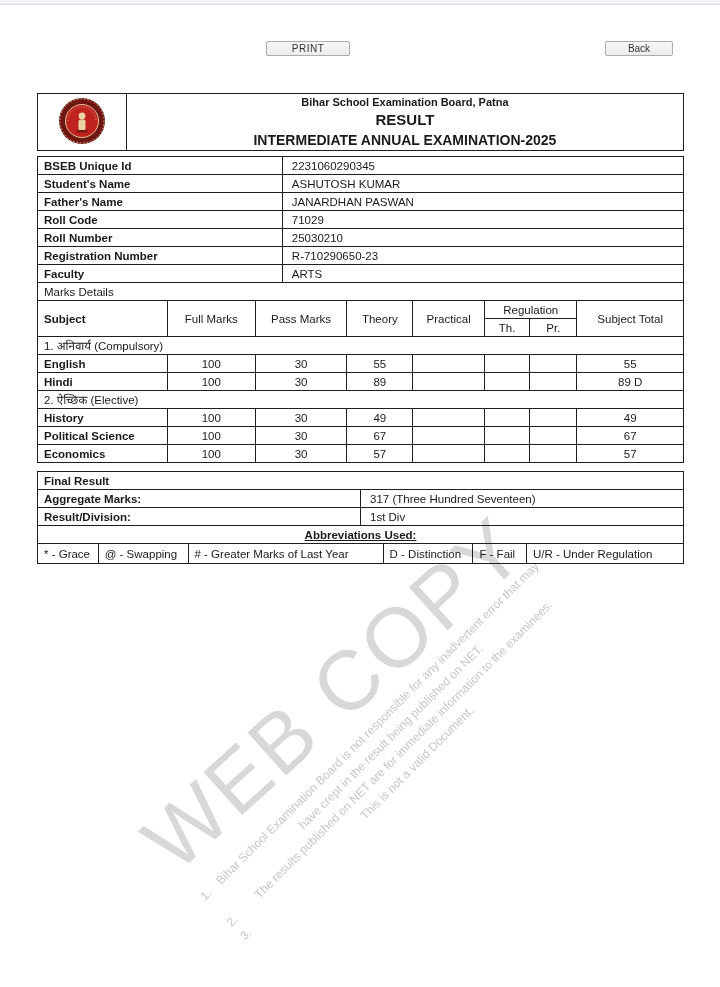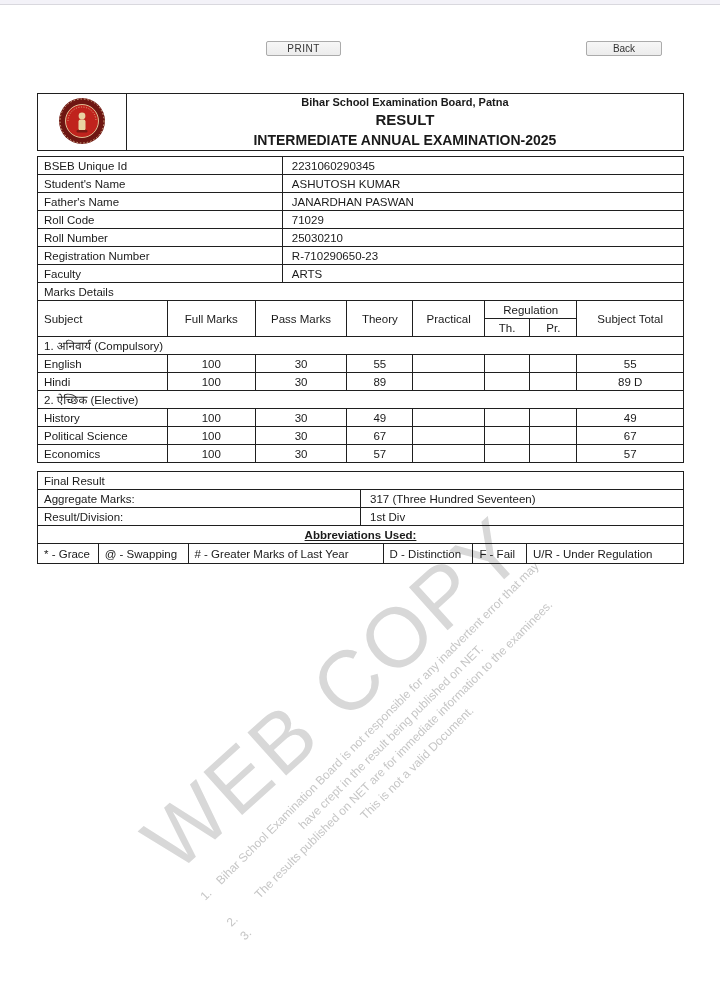--- a/index.html
+++ b/index.html
@@ -11,43 +11,43 @@
   .top-strip { position:absolute; left:0; top:0; width:720px; height:5px;
     background:#f3f2f8; border-bottom:1px solid #d9d8de; }
 
   
   .btn {
     position:absolute; top:41px; height:15px; font-size:10px; line-height:12px;
     color:#333; background:linear-gradient(#f7f7f7,#ececec);
     border:1px solid #ababab; border-radius:2px; text-align:center; cursor:pointer;
     font-family:"Liberation Sans","DejaVu Sans",sans-serif; padding:0;
   }
-  .btn-print { left:266px; width:75px; letter-spacing:0.5px; }
-  .btn-back  { left:586px; width:76px; }
+  .btn-print { left:266px; width:84px; letter-spacing:0.5px; }
+  .btn-back  { left:605px; width:68px; }
 
   
   .wm-layer { position:absolute; inset:0; z-index:0; pointer-events:none; }
   .wm-text {
     position:absolute; left:334px; top:694px; white-space:nowrap;
     transform:translate(-50%,-50%) rotate(-42deg);
     font-size:84px; letter-spacing:3px; color:#d8d8d8; font-weight:400;
   }
   .wm-notes {
     position:absolute; left:190px; top:898px; width:490px;
     transform:rotate(-45deg); transform-origin:0 0;
     color:#c6c6c6; font-size:12px; line-height:1.55;
   }
   .wm-notes ol { padding-left:22px; text-align:center; }
 
   
   .content { position:absolute; left:37px; top:93px; width:647px; z-index:1; }
   table { width:100%; border-collapse:collapse; table-layout:fixed; background:transparent; }
   td,th { border:1px solid #1f1f1f; font-size:11.5px; font-weight:normal;
           padding:0 4px; height:18px; overflow:hidden; white-space:nowrap; }
-  .lbl { text-align:left; padding-left:6px; }
+  .lbl { text-align:left; padding-left:6px;font-weight:bold; }
   .val { text-align:left; padding-left:9px; }
   .c   { text-align:center; }
 
   .header-table td { height:57px;margin-left:28px; }
   .logo-cell { width:13.75%; text-align:center; vertical-align:middle; }
   .title-cell { text-align:center; vertical-align:middle; white-space:normal; }
   .t1 { font-size:11px;  font-weight:bold; }
   .t2 { font-size:15px; font-weight:bold; margin-top:3px; }
   .t3 { font-size:14px;  font-weight:bold; margin-top:4px; }
 

